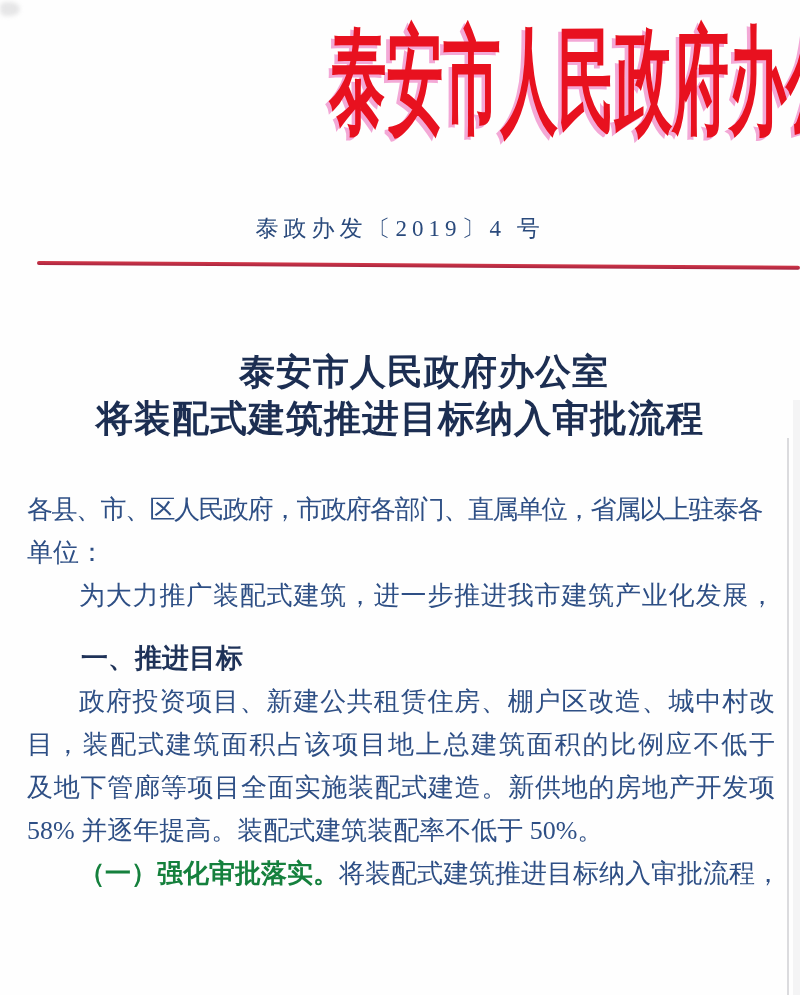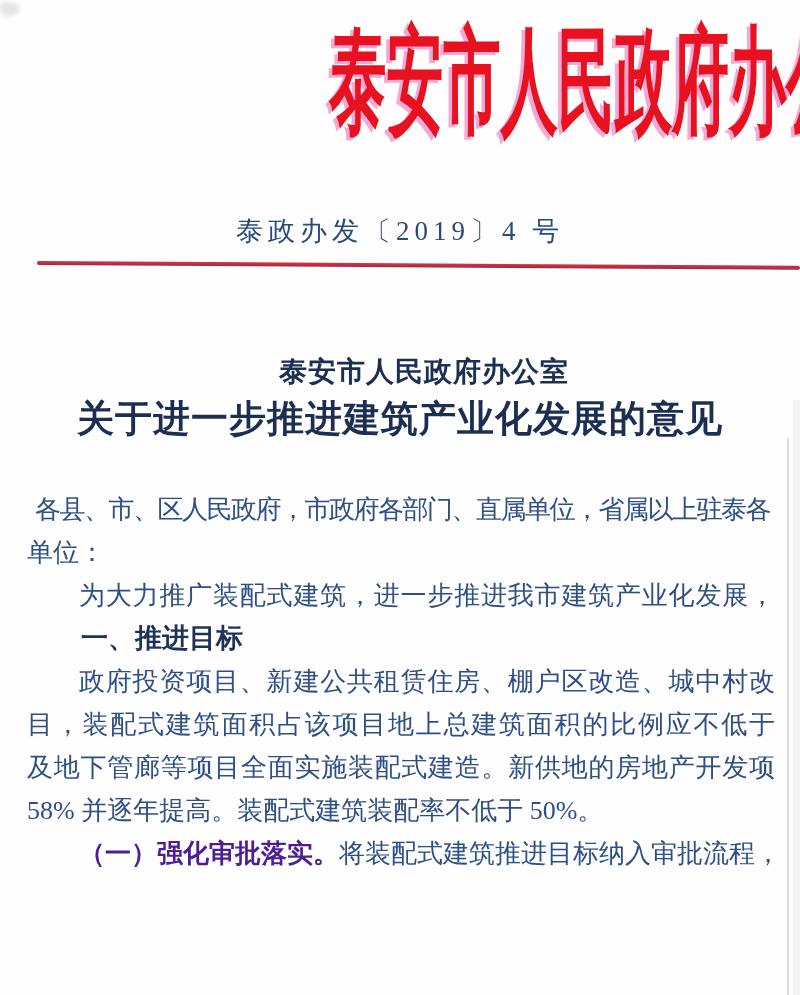--- a/index.html
+++ b/index.html
@@ -38,21 +38,21 @@
     line-height: 135px;
   }
 
   
   .doc-number {
     position: absolute;
     top: 213px;
     left: 0;
     width: 800px;
     text-align: center;
-    font-size: 27px;
+    font-size: 23px;
     letter-spacing: 5px;
     color: #2a4a7c;
   }
 
   
   .red-line {
     position: absolute;
     top: 261px;
     left: 37px;
     width: 763px;
@@ -67,21 +67,21 @@
   .title-block {
     position: absolute;
     top: 349px;
     left: 0;
     width: 800px;
     text-align: center;
     color: #1c2e52;
     font-weight: bold;
   }
   .title-line1 {
-    font-size: 28px;
+    font-size: 36px;
     letter-spacing: 1px;
     line-height: 46px;
     white-space: nowrap;
     margin-left: 48px;
   }
   .title-line2 {
     font-size: 37px;
     letter-spacing: 1px;
     line-height: 48px;
     white-space: nowrap;
@@ -102,34 +102,34 @@
     overflow: hidden;
     white-space: nowrap;
   }
   .line.justify {
     white-space: normal;
     text-align: justify;
     text-align-last: justify;
   }
   .line.tight {
     letter-spacing: -1.5px;
-    margin-left: 8px;
   }
   .line.indent {
     text-indent: 2em;
   }
   .line.heading {
     font-family: "Liberation Sans", "DejaVu Sans", sans-serif;
     font-weight: bold;
     font-size: 27px;
     color: #1e3258;
+    margin-top: 20px;
   }
   .bold-prefix {
     font-weight: bold;
-    color: #4c1d95;
+    color: #15803d;
   }
 
   
   .scan-corner-smudge {
     position: absolute;
     top: 2px;
     left: 0px;
     width: 20px;
     height: 14px;
     background: rgba(120, 120, 125, 0.18);
@@ -163,21 +163,21 @@
 <div class="banner">
   <span class="banner-text">泰安市人民政府办公室文件</span>
 </div>
 
 <div class="doc-number">泰政办发〔2019〕4 号</div>
 
 <div class="red-line"></div>
 
 <div class="title-block">
   <div class="title-line1">泰安市人民政府办公室</div>
-  <div class="title-line2">关于进一步推进建筑产业化发展的意见</div>
+  <div class="title-line2">将装配式建筑推进目标纳入审批流程</div>
 </div>
 
 <div class="doc-body">
     <div class="line tight">各县、市、区人民政府，市政府各部门、直属单位，省属以上驻泰各</div>
     <div class="line">单位：</div>
     <div class="line indent justify">为大力推广装配式建筑，进一步推进我市建筑产业化发展，促</div>
     <div class="line heading indent">一、推进目标</div>
     <div class="line indent justify">政府投资项目、新建公共租赁住房、棚户区改造、城中村改造</div>
     <div class="line justify">目，装配式建筑面积占该项目地上总建筑面积的比例应不低于</div>
     <div class="line justify">及地下管廊等项目全面实施装配式建造。新供地的房地产开发项</div>

